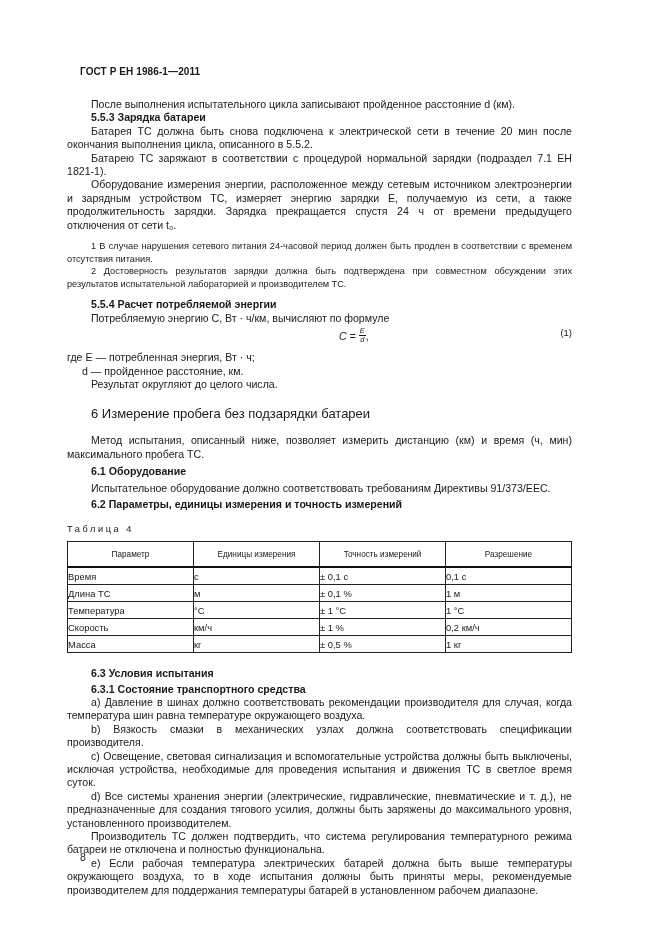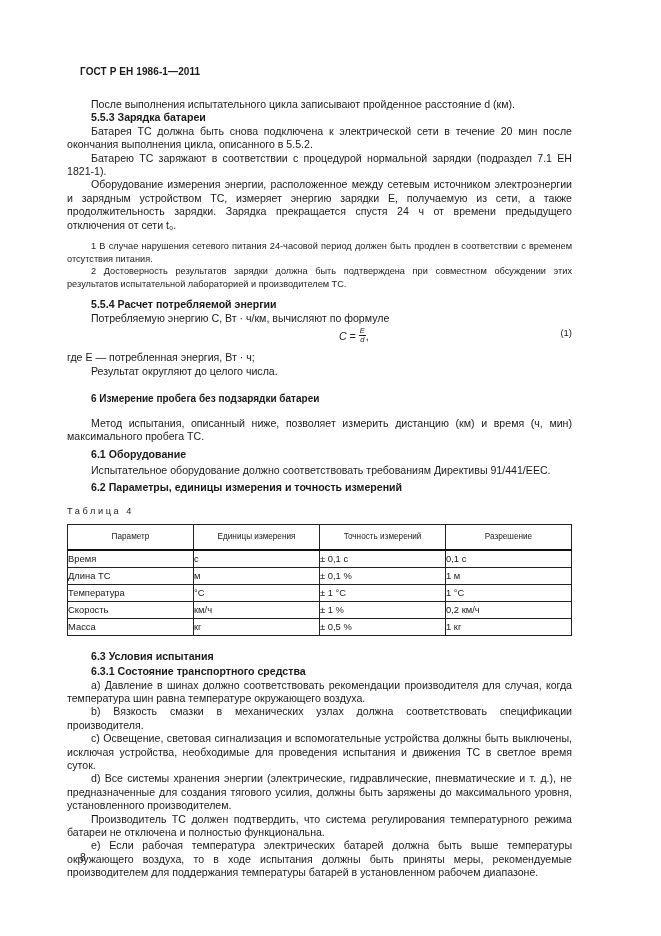--- a/index.html
+++ b/index.html
@@ -6,21 +6,21 @@
   body { width: 661px; height: 936px; position: relative; overflow: hidden;
          font-family: "Liberation Sans", sans-serif; color: #1a1a1a; }
   .page { position: absolute; left: 67px; top: 0; width: 505px; }
   .hdr { position: absolute; top: 66px; left: 0; font-weight: bold; font-size: 10px; letter-spacing: 0.1px; }
   .p { font-size: 10.6px; line-height: 13.4px; margin: 0; text-align: justify; }
   .ind { text-indent: 24px; }
   .bi { padding-left: 24px; }
   .b { font-weight: bold; }
   .note { font-size: 9.2px; line-height: 12.6px; margin: 0; text-align: justify; }
   .spaced { letter-spacing: 2.6px; }
-  .h1 { font-size: 10px; font-weight: bold; margin: 0; padding-left: 24px; }
+  .h1 { font-size: 13px; font-weight: normal; margin: 0; padding-left: 24px; }
   .formula-row { position: relative; height: 26px; font-size: 10.6px; }
   .formula { position: absolute; left: 272px; top: 2px; display: flex; align-items: center; }
   .frac { display: inline-flex; flex-direction: column; align-items: center; font-size: 7.5px; font-style: italic; margin-left: 3px; line-height: 8px; }
   .frac .num { border-bottom: 0.8px solid #1a1a1a; padding: 0 1px; }
   .eqno { position: absolute; right: 0; top: 2px; font-size: 9.5px; }
   table { border-collapse: collapse; width: 505px; font-size: 9.4px; }
   th, td { border: 1px solid #222; padding: 0; height: 16px; font-weight: normal; }
   th { font-size: 8.2px; height: 24px; border-bottom: 2px solid #111; }
   .pageno { position: absolute; left: 80px; top: 851px; font-size: 10.5px; }
 </style>
@@ -50,31 +50,32 @@
       <span class="frac">
         <span class="num">E</span>
         <span>d</span>
       </span>
       <span>,</span>
     </div>
     <span class="eqno">(1)</span>
   </div>
 
   <p class="p">где E — потребленная энергия, Вт · ч;</p>
+  <p class="p" style="padding-left:15px;">d — пройденное расстояние, км.</p>
   <p class="p bi">Результат округляют до целого числа.</p>
 
   <div style="height:15px"></div>
   <p class="h1">6  Измерение пробега без подзарядки батареи</p>
   <div style="height:13px"></div>
   <p class="p ind">Метод испытания, описанный ниже, позволяет измерить дистанцию (км) и время (ч, мин) максимального пробега ТС.</p>
 
   <div style="height:4px"></div>
   <p class="p ind b">6.1  Оборудование</p>
   <div style="height:3px"></div>
-  <p class="p ind">Испытательное оборудование должно соответствовать требованиям Директивы 91/441/ЕЕС.</p>
+  <p class="p ind">Испытательное оборудование должно соответствовать требованиям Директивы 91/373/ЕЕС.</p>
   <div style="height:3px"></div>
   <p class="p ind b">6.2  Параметры, единицы измерения и точность измерений</p>
 
   <div style="height:11px"></div>
   <p class="note spaced">Таблица 4</p>
   <div style="height:6px"></div>
 
   <table>
     <thead>
       <tr>

